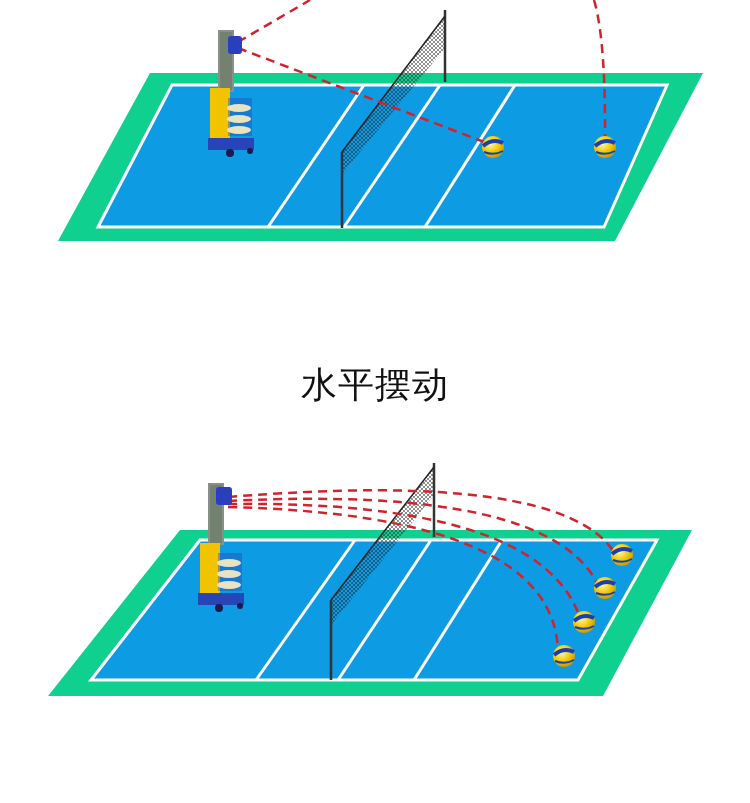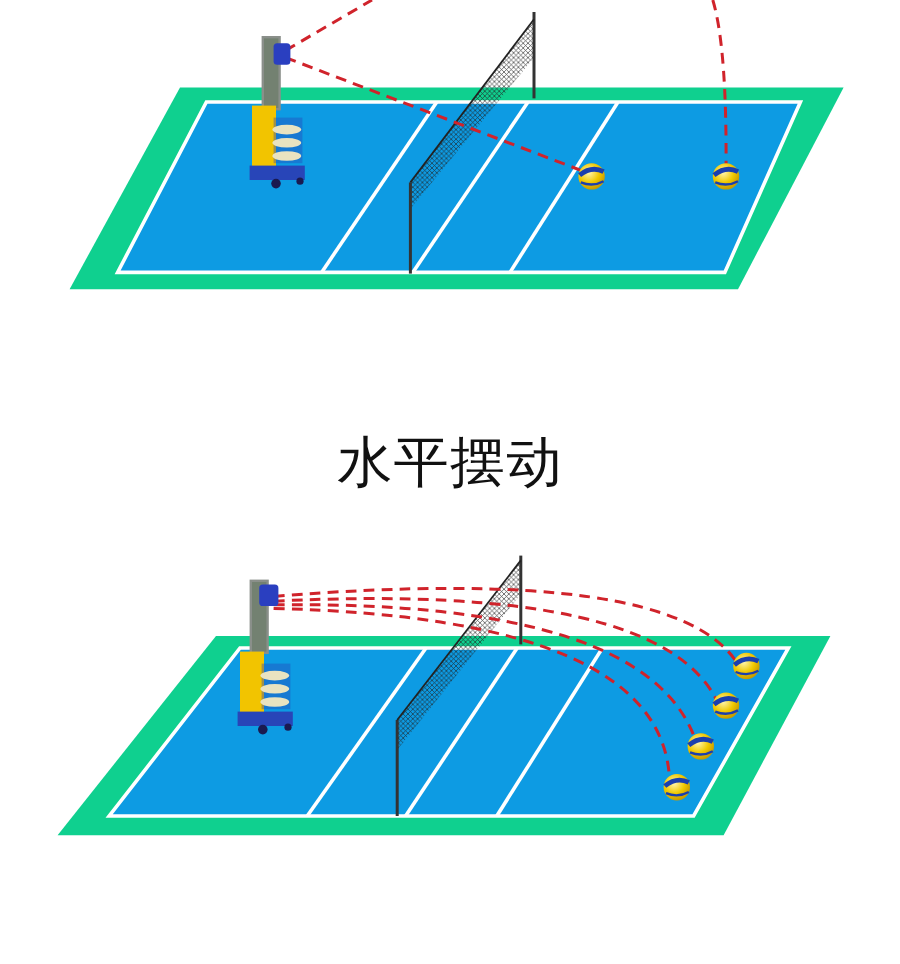--- a/index.html
+++ b/index.html
@@ -2,21 +2,21 @@
 <html><head>
 <meta charset="utf-8">
 <style>
   html, body { margin:0; padding:0; background:#ffffff; }
   body { width:750px; height:803px; position:relative; overflow:hidden; font-family:"DejaVu Sans", sans-serif; }
   .panel { position:absolute; left:0; width:750px; }
   #panel-top { top:0; height:250px; }
   #panel-bottom { top:455px; height:250px; }
   .caption {
     position:absolute; left:0; width:750px; top:355px; height:60px;
-    text-align:center; font-size:46px; line-height:60px; color:#111111;
+    text-align:center; font-size:36px; line-height:60px; color:#111111;
     font-family:"DejaVu Sans", sans-serif; letter-spacing:1px;
   }
   svg { display:block; }
 </style>
 </head>
 <body>
 
 <div id="panel-top" class="panel">
   <svg width="750" height="250" viewBox="0 0 750 250">
     <defs>

